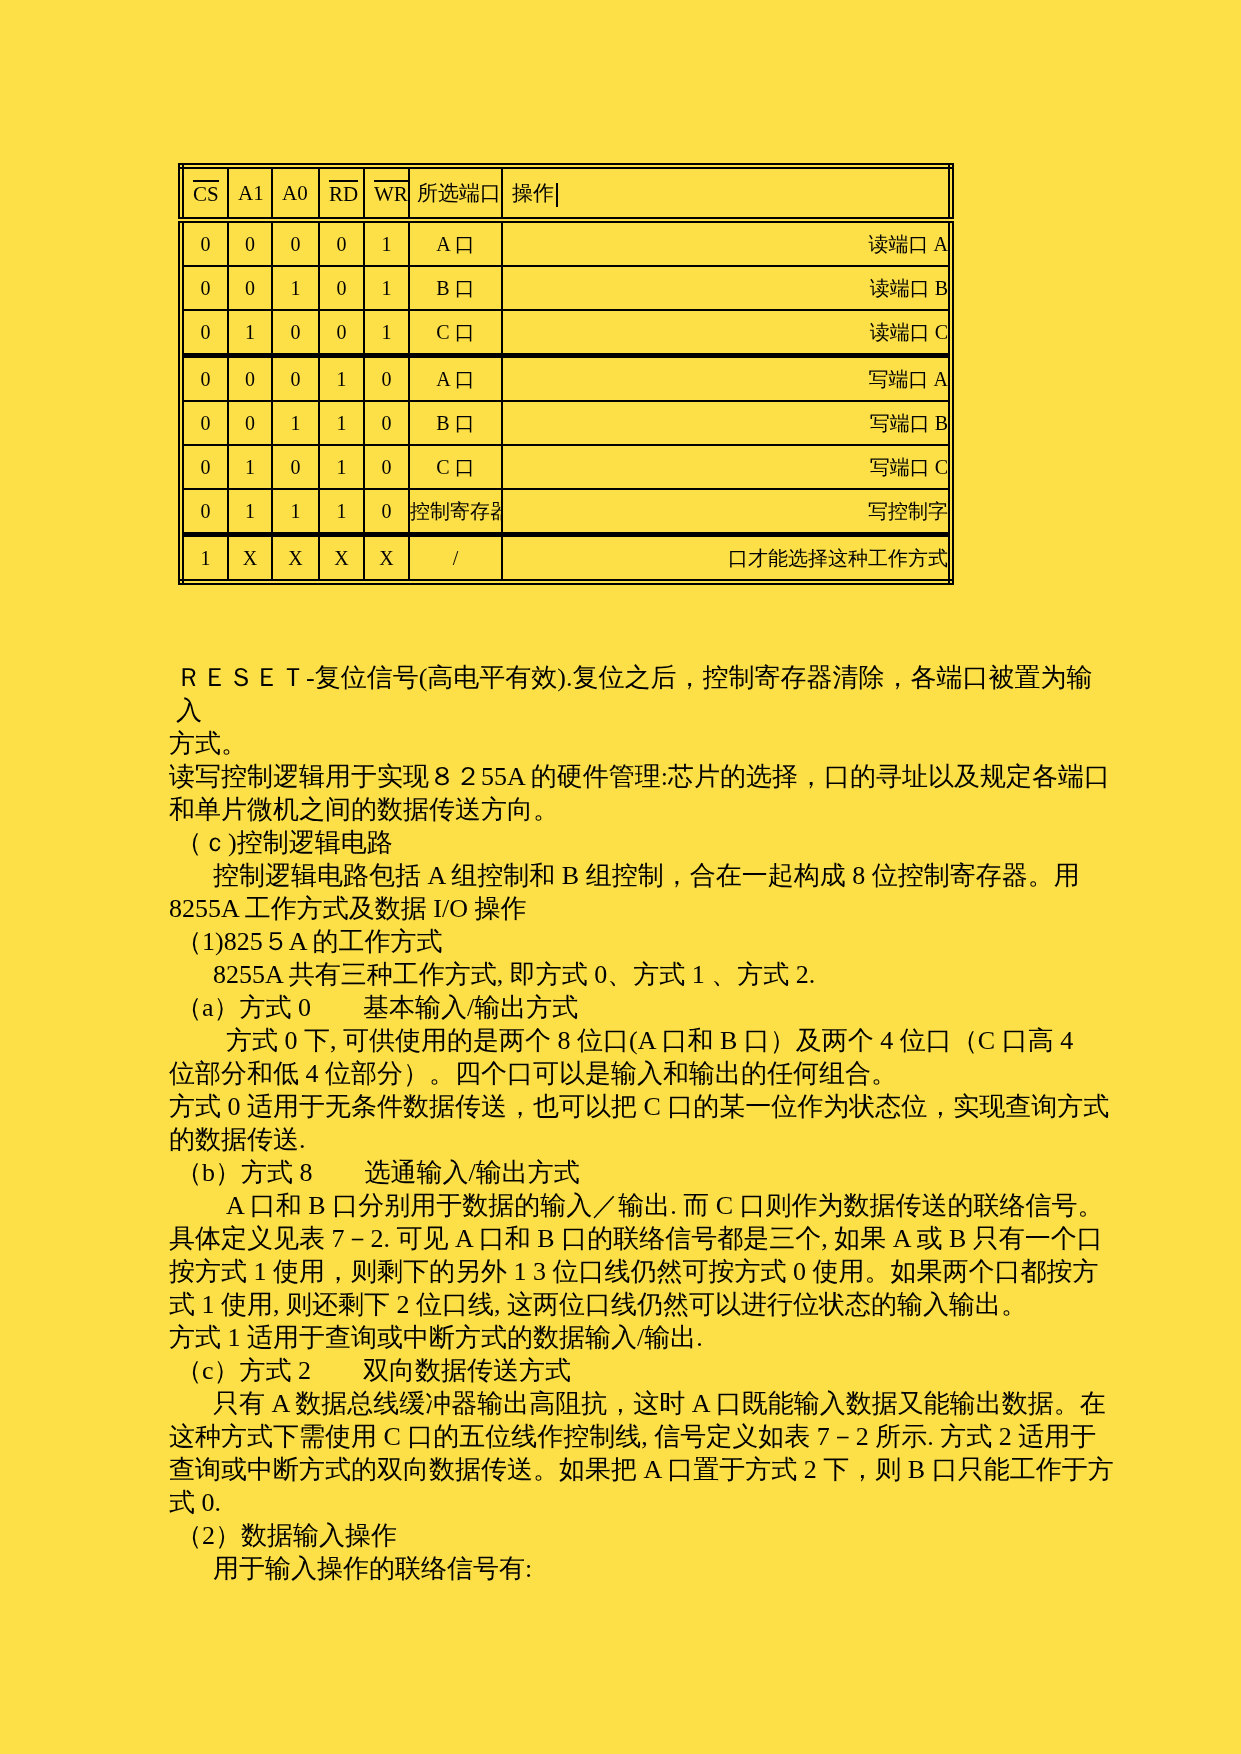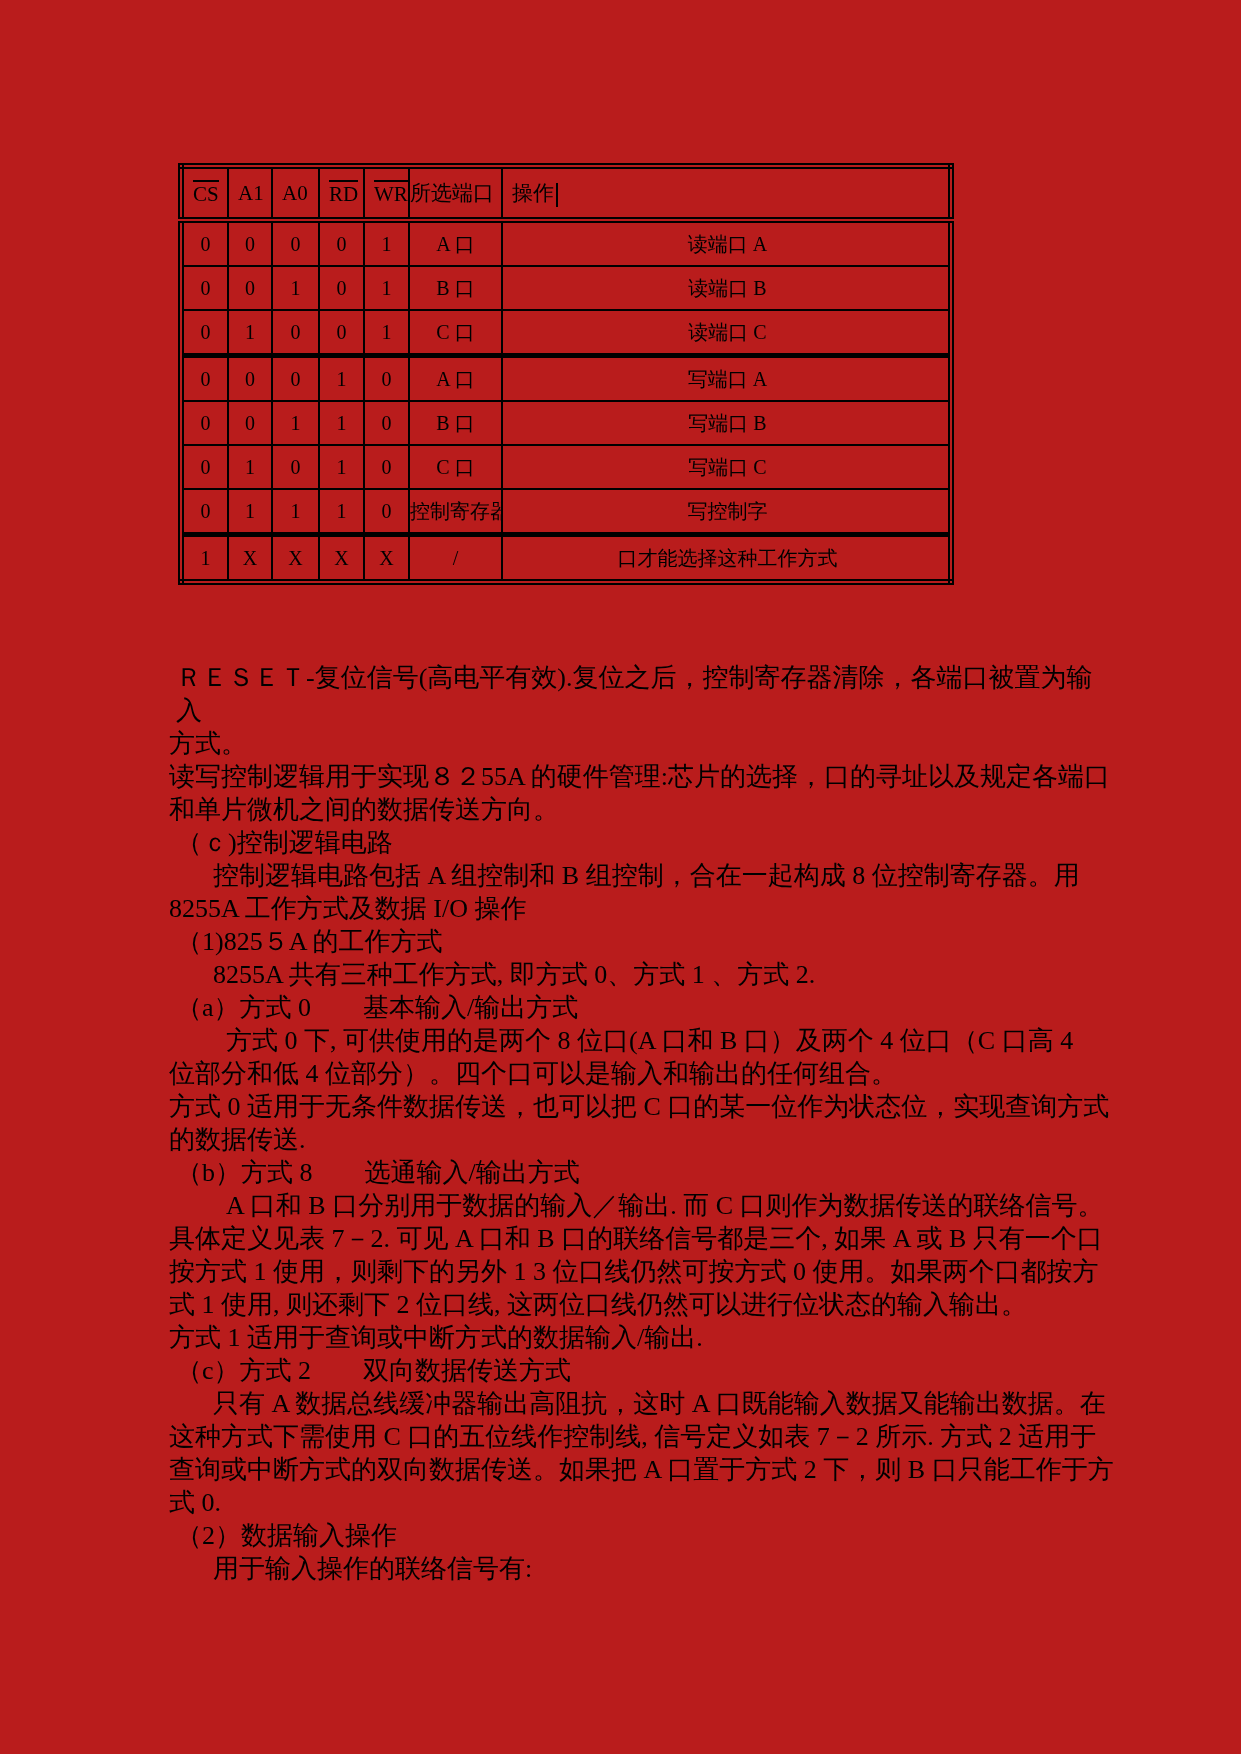--- a/index.html
+++ b/index.html
@@ -1,20 +1,20 @@
 <!DOCTYPE html>
 <html><head>
 <meta charset="utf-8">
 <style>
   html, body { margin: 0; padding: 0; }
   .page {
     position: relative;
     width: 1241px;
     height: 1754px;
-    background: #b91c1c;
+    background: #fde047;
     color: #000000;
     font-family: "Liberation Serif", "DejaVu Serif", serif;
     overflow: hidden;
   }
   table.truth-table {
     position: absolute;
     left: 178px;
     top: 163px;
     width: 770px;
     border-collapse: collapse;
@@ -24,31 +24,31 @@
   table.truth-table th {
     border: 2px solid #000;
     border-bottom: 6px double #000;
     height: 48px;
     font-weight: normal;
     font-size: 21px;
     text-align: left;
     padding: 0 0 0 9px;
     white-space: nowrap;
   }
-  table.truth-table th.port-h { text-align: left; padding-left: 0; }
+  table.truth-table th.port-h { text-align: right; padding-left: 0; }
   table.truth-table td {
     border: 2px solid #000;
     height: 42px;
     font-size: 20px;
     text-align: center;
     padding: 0;
     white-space: nowrap;
     overflow: hidden;
   }
-  table.truth-table td.op { text-align: center; padding-left: 4px; }
+  table.truth-table td.op { text-align: right; padding-left: 4px; }
   tbody.sec { border-top: 5px solid #000; }
   .ov {
     display: inline-block;
     border-top: 2px solid #000;
     padding-top: 1px;
     line-height: 1.05;
   }
   .caret {
     display: inline-block;
     width: 2px;

